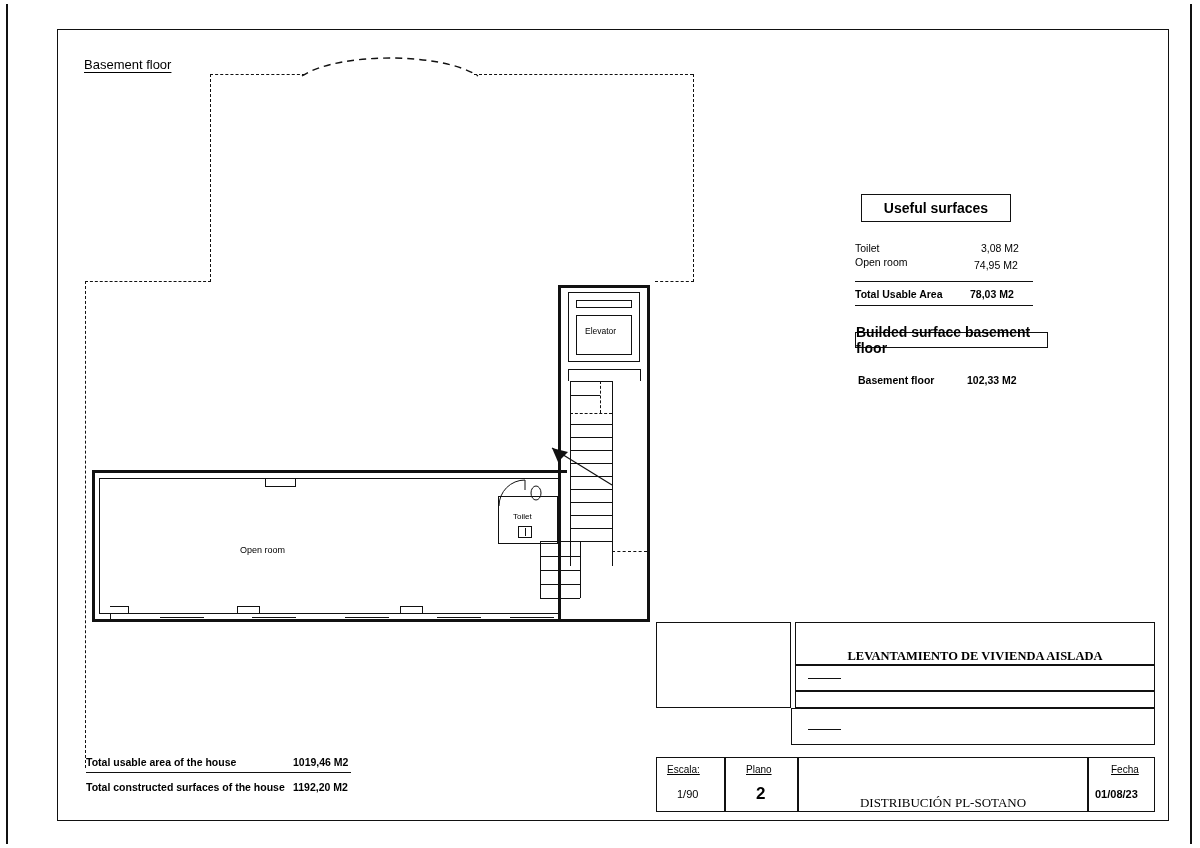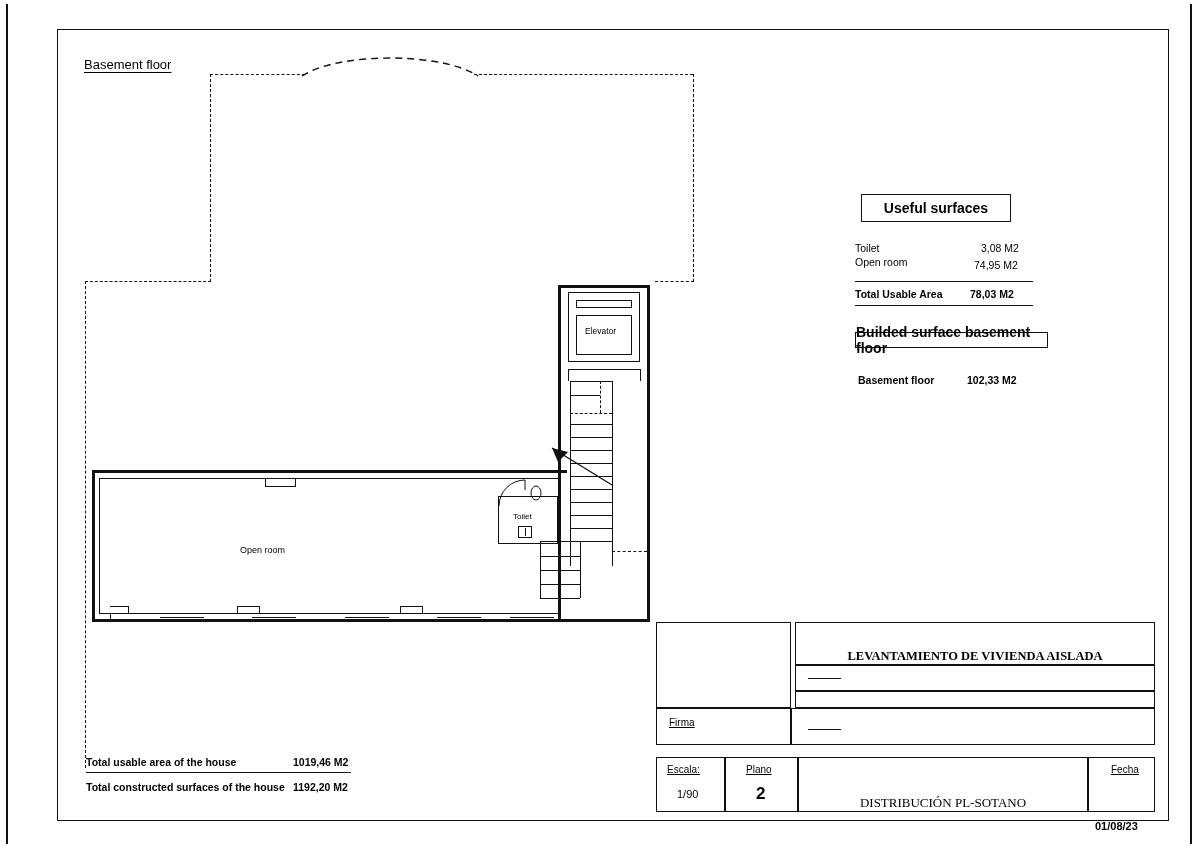--- a/index.html
+++ b/index.html
@@ -275,36 +275,33 @@
   <div class="cart center" style="left:795px; top:622px; width:360px; height:43px; font-size:12.5px; font-weight:bold;">
     <span>LEVANTAMIENTO DE VIVIENDA AISLADA</span>
   </div>
 
   <div class="cart" style="left:795px; top:665px; width:360px; height:26px;">
     <div class="hline" style="left:12px; top:12px; width:33px;"></div>
   </div>
 
   <div class="cart" style="left:795px; top:691px; width:360px; height:17px;"></div>
 
-  <div class="cart" style="left:656px; top:708px; width:135px; height:37px;">
-    <div class="cart-text u" style="left:12px; top:8px; font-size:10px;">Firma</div>
-  </div>
   <div class="cart" style="left:791px; top:708px; width:364px; height:37px;">
     <div class="hline" style="left:16px; top:20px; width:33px;"></div>
   </div>
 
   <div class="cart" style="left:656px; top:757px; width:69px; height:55px;">
     <div class="cart-text u" style="left:10px; top:6px; font-size:10px;">Escala:</div>
     <div class="cart-text" style="left:20px; top:30px; font-size:11px;">1/90</div>
   </div>
   <div class="cart" style="left:725px; top:757px; width:73px; height:55px;">
     <div class="cart-text u" style="left:20px; top:6px; font-size:10px;">Plano</div>
     <div class="cart-text bold" style="left:30px; top:26px; font-size:17px;">2</div>
   </div>
   <div class="cart center" style="left:798px; top:757px; width:290px; height:55px; font-size:13px;">
     <span>DISTRIBUCIÓN PL-SOTANO</span>
   </div>
   <div class="cart" style="left:1088px; top:757px; width:67px; height:55px;">
     <div class="cart-text u" style="left:22px; top:6px; font-size:10px;">Fecha</div>
-    <div class="cart-text bold" style="left:6px; top:30px; font-size:11px;margin-top:32px;">01/08/23</div>
+    <div class="cart-text bold" style="left:6px; top:30px; font-size:11px;">01/08/23</div>
   </div>
 
 </div>
 
 </body></html>

